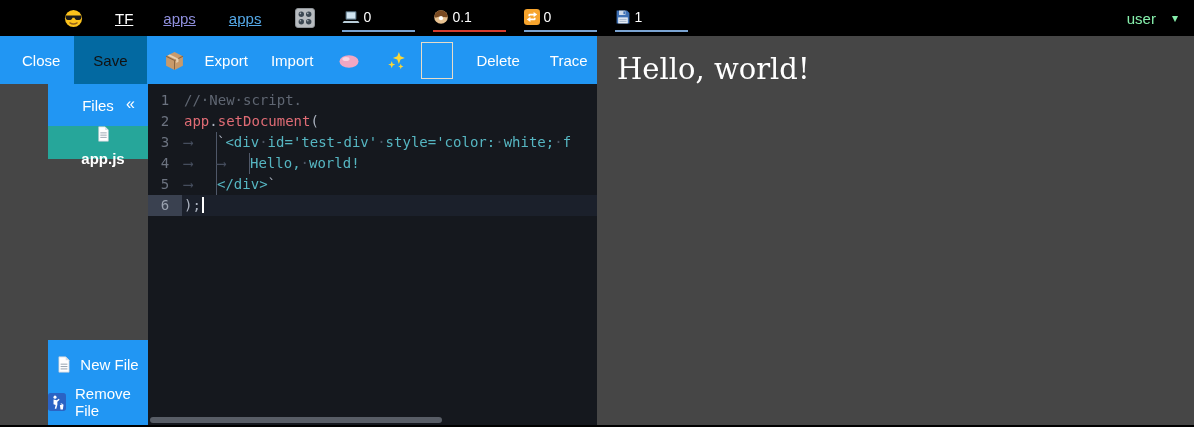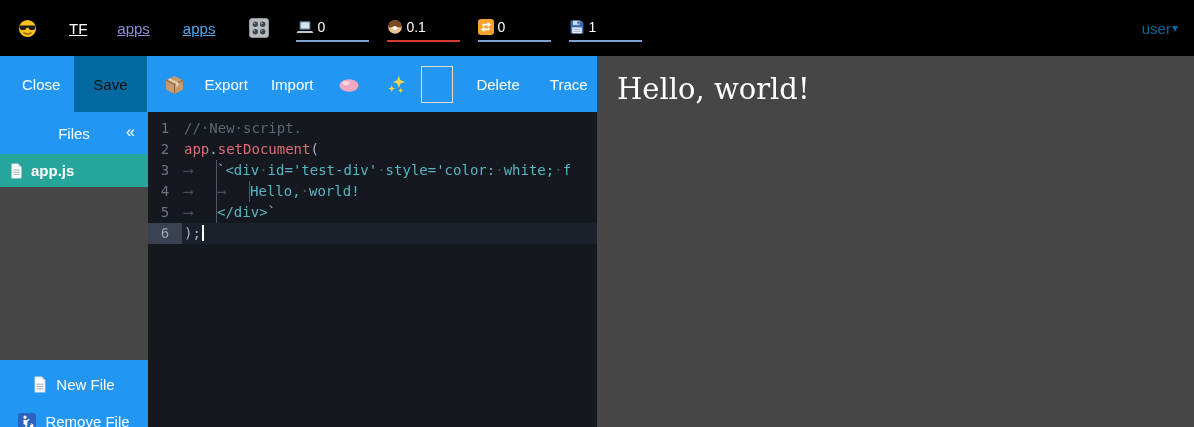--- a/index.html
+++ b/index.html
@@ -4,56 +4,56 @@
 <style>
   * { box-sizing: border-box; }
   html,body { margin:0; padding:0; }
   body {
     width:1194px; height:427px; overflow:hidden;
     background:#000; font-family:"Liberation Sans", sans-serif;
     -webkit-font-smoothing:antialiased;
   }
 
   
-  .topbar { height:56px; background:#000; display:flex; align-items:center; color:#fff; font-size:15px; }
+  .topbar { height:36px; background:#000; display:flex; align-items:center; color:#fff; font-size:15px;padding-left:46px; }
   .topbar .logo { margin-left:18px; display:flex; }
   .brand { margin-left:32px; color:#fff; text-decoration:underline; font-weight:500; cursor:pointer; }
   .link-apps { margin-left:30px; color:#8f8fdd; text-decoration:underline; cursor:pointer; }
   .link-edit { margin-left:33px; color:#55a9e8; text-decoration:underline; cursor:pointer; }
   .knobs { margin-left:34px; display:flex; cursor:pointer; }
   .stats { margin-left:27px; display:flex; gap:18px; }
   .stat { display:flex; align-items:center; gap:3px; width:73px; height:27px; border-bottom:2px solid #7aa3d1; font-size:14px; color:#fff; }
-  .user-menu { margin-left:auto; margin-right:16px; color:#0369a1; cursor:pointer; display:flex; align-items:center; gap:1px; }
+  .user-menu { margin-left:auto; margin-right:16px; color:#86efac; cursor:pointer; display:flex; align-items:center; gap:16px; }
   .user-caret { font-size:12px; }
 
   
   .main { display:flex; height:389px; }
   .left-pane { width:597px; display:flex; flex-direction:column; flex-shrink:0; }
 
   
-  .toolbar { height:56px; background:#2196f3; display:flex; align-items:stretch; color:#fff; font-size:15px; flex-shrink:0; }
+  .toolbar { height:48px; background:#2196f3; display:flex; align-items:stretch; color:#fff; font-size:15px; flex-shrink:0; }
   .tb { display:flex; align-items:center; cursor:pointer; }
   .tb-close { margin-left:10px; padding:0 12px; }
   .tb-save { margin-left:2px; padding:0 19px; background:#0369a1; color:#111; }
   .tb-pkg { margin-left:17px; }
   .tb-export { margin-left:20px; }
   .tb-import { margin-left:23px; }
   .tb-soap { margin-left:25px; }
   .tb-sparkles { margin-left:27px; }
   .tb-swatch { margin-left:15px; align-self:center; width:32px; height:37px; border:1px solid #e8dcc8; }
   .tb-delete { margin-left:19px; padding:0 4px; }
   .tb-trace { margin-left:22px; padding:12px 4px; }
 
   .workspace { flex:1; display:flex; min-height:0; }
 
   
-  .sidebar { width:148px; flex-shrink:0; display:flex; flex-direction:column; background:#464646; }
+  .sidebar { width:148px; flex-shrink:0; display:flex; flex-direction:column; background:#464646;padding-left:48px; }
   .files-header { height:42px; background:#2196f3; color:#fff; display:flex; align-items:center; justify-content:center; position:relative; font-size:15px; flex-shrink:0; }
   .collapse { position:absolute; right:13px; top:50%; transform:translateY(-54%); cursor:pointer; font-size:16px; }
-  .file-item { height:33px; background:#26a69a; color:#fff; font-weight:bold; display:flex; align-items:center; gap:8px; padding-left:10px; font-size:15px; cursor:pointer; flex-shrink:0; }
+  .file-item { height:33px; background:#26a69a; color:#fff; font-weight:bold; display:flex; align-items:center; gap:8px; padding-left:10px; font-size:15px; cursor:pointer; flex-shrink:0;flex-direction:column; }
   .file-list { flex:1; }
   .sidebar-actions { background:#2196f3; padding:6px 0 5px 0; flex-shrink:0; }
   .action-row { height:37px; display:flex; align-items:center; justify-content:center; gap:9px; color:#fff; font-size:15px; cursor:pointer; }
 
   
   .editor { flex:1; background:#15181e; position:relative; overflow:hidden; padding-top:6px;
             font-family:"DejaVu Sans Mono", monospace; font-size:14px; }
   .line { display:flex; height:21px; line-height:21px; white-space:pre; }
   .gutter { width:34px; color:#6c7380; text-align:center; flex-shrink:0; }
   .codetxt { padding-left:2px; }

